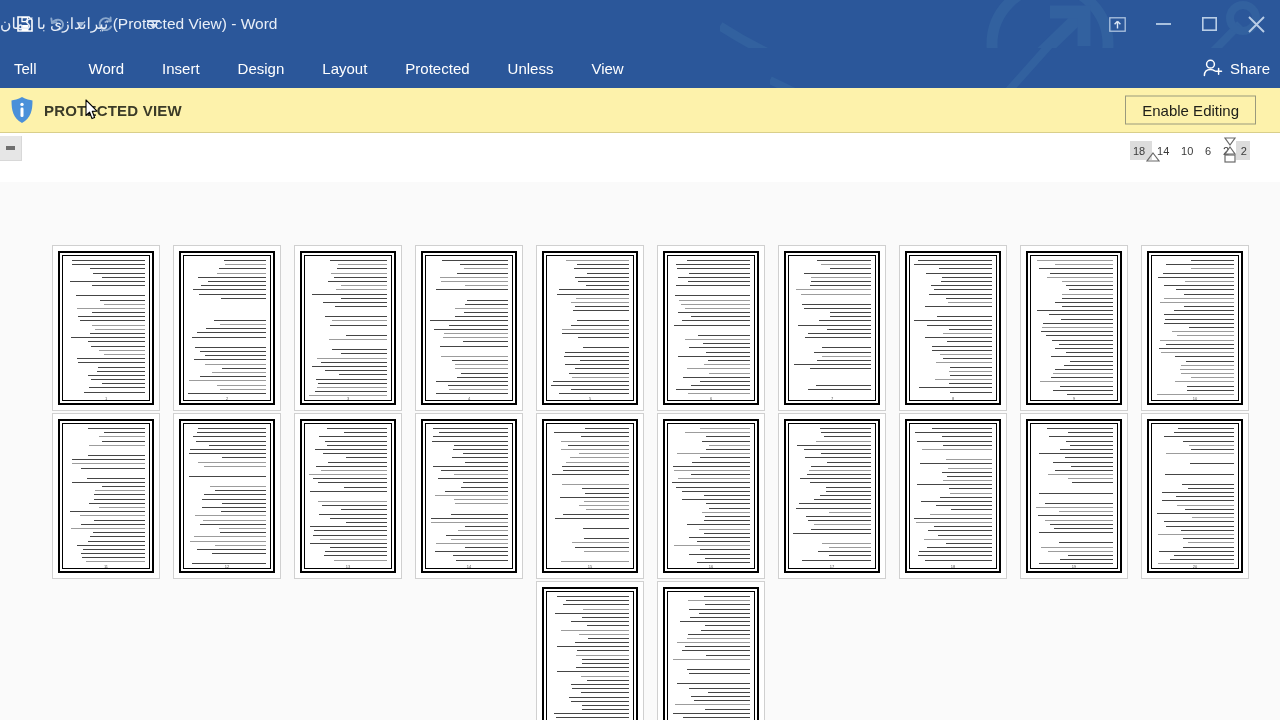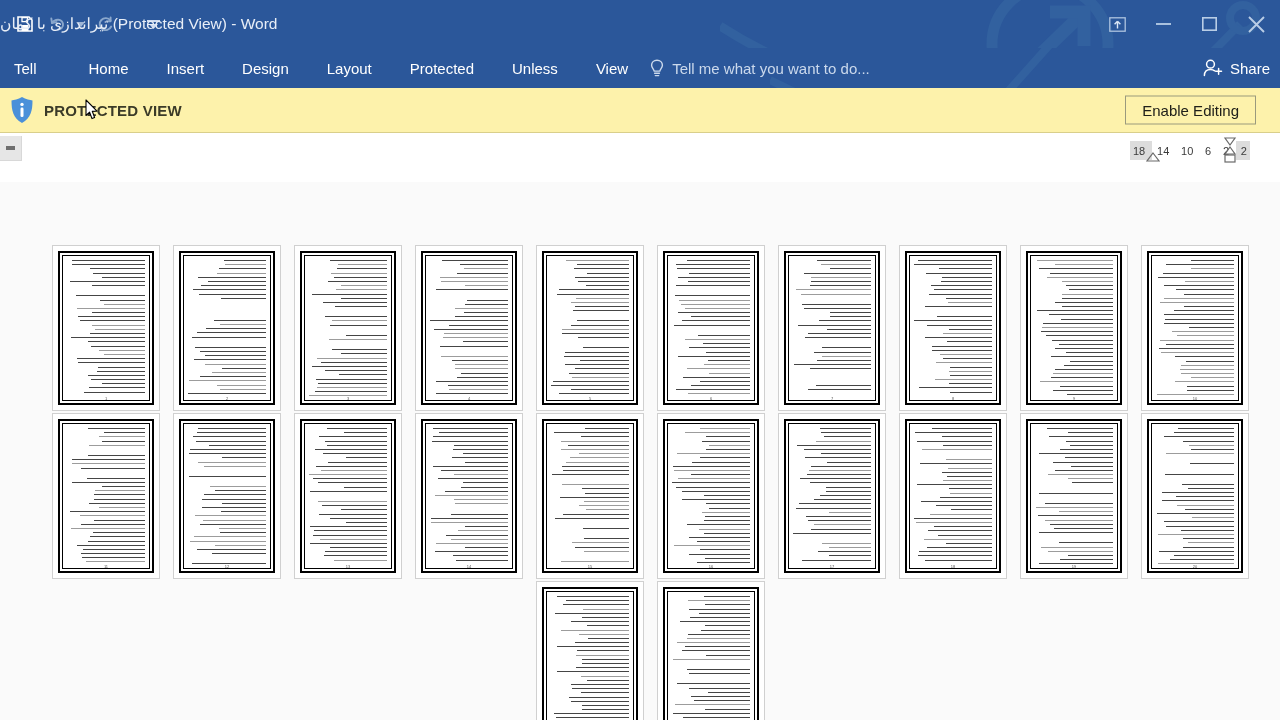--- a/index.html
+++ b/index.html
@@ -342,48 +342,41 @@
 <div id="tabstrip">
 
   <svg id="tabstrip-art" viewBox="0 0 420 150" fill="none">
     <path d="M0 96 L110 150 M200 150 L300 38" stroke="#32619f" stroke-width="8"></path>
   </svg>
 
   <div class="tab file">
     <span>Tell</span>
   </div>
   <div class="tab" style="margin-left:22px">
-    <span>Home</span>
+    <span>Word</span>
   </div>
   <div class="tab" style="margin-left:10px">
     <span>Insert</span>
   </div>
   <div class="tab" style="margin-left:10px">
     <span>Design</span>
   </div>
   <div class="tab" style="margin-left:10px">
     <span>Layout</span>
   </div>
   <div class="tab" style="margin-left:10px">
     <span>Protected</span>
   </div>
   <div class="tab" style="margin-left:10px">
     <span>Unless</span>
   </div>
   <div class="tab" style="margin-left:10px">
     <span>View</span>
   </div>
 
-  <div id="tellme">
-    <svg width="14" height="19" viewBox="0 0 14 19">
-      <path d="M7 1.2 C3.7 1.2 1.6 3.5 1.6 6.2 C1.6 8.6 3.6 9.9 4.2 12.1 L9.8 12.1 C10.4 9.9 12.4 8.6 12.4 6.2 C12.4 3.5 10.3 1.2 7 1.2 Z" fill="none" stroke="#cbd9ec" stroke-width="1.4"></path>
-      <path d="M4.6 14.2 L9.4 14.2 M5.3 16.6 L8.7 16.6" stroke="#cbd9ec" stroke-width="1.4" stroke-linecap="round"></path>
-    </svg>
-    <span class="placeholder">Tell me what you want to do...</span>
-  </div>
 
   <div id="share-btn">
     <svg width="20" height="18" viewBox="0 0 20 18">
       <circle cx="7.5" cy="5.2" r="3.9" fill="none" stroke="#ffffff" stroke-width="1.5"></circle>
       <path d="M1.4 16.6 C1.4 12.4 4.2 10.4 7.5 10.4 C9.1 10.4 10.6 10.9 11.7 11.8" fill="none" stroke="#ffffff" stroke-width="1.5" stroke-linecap="round"></path>
       <path d="M15.6 9.4 L15.6 15.2 M12.7 12.3 L18.5 12.3" stroke="#ffffff" stroke-width="1.5" stroke-linecap="round"></path>
     </svg>
     <span>Share</span>
   </div>
 </div>

